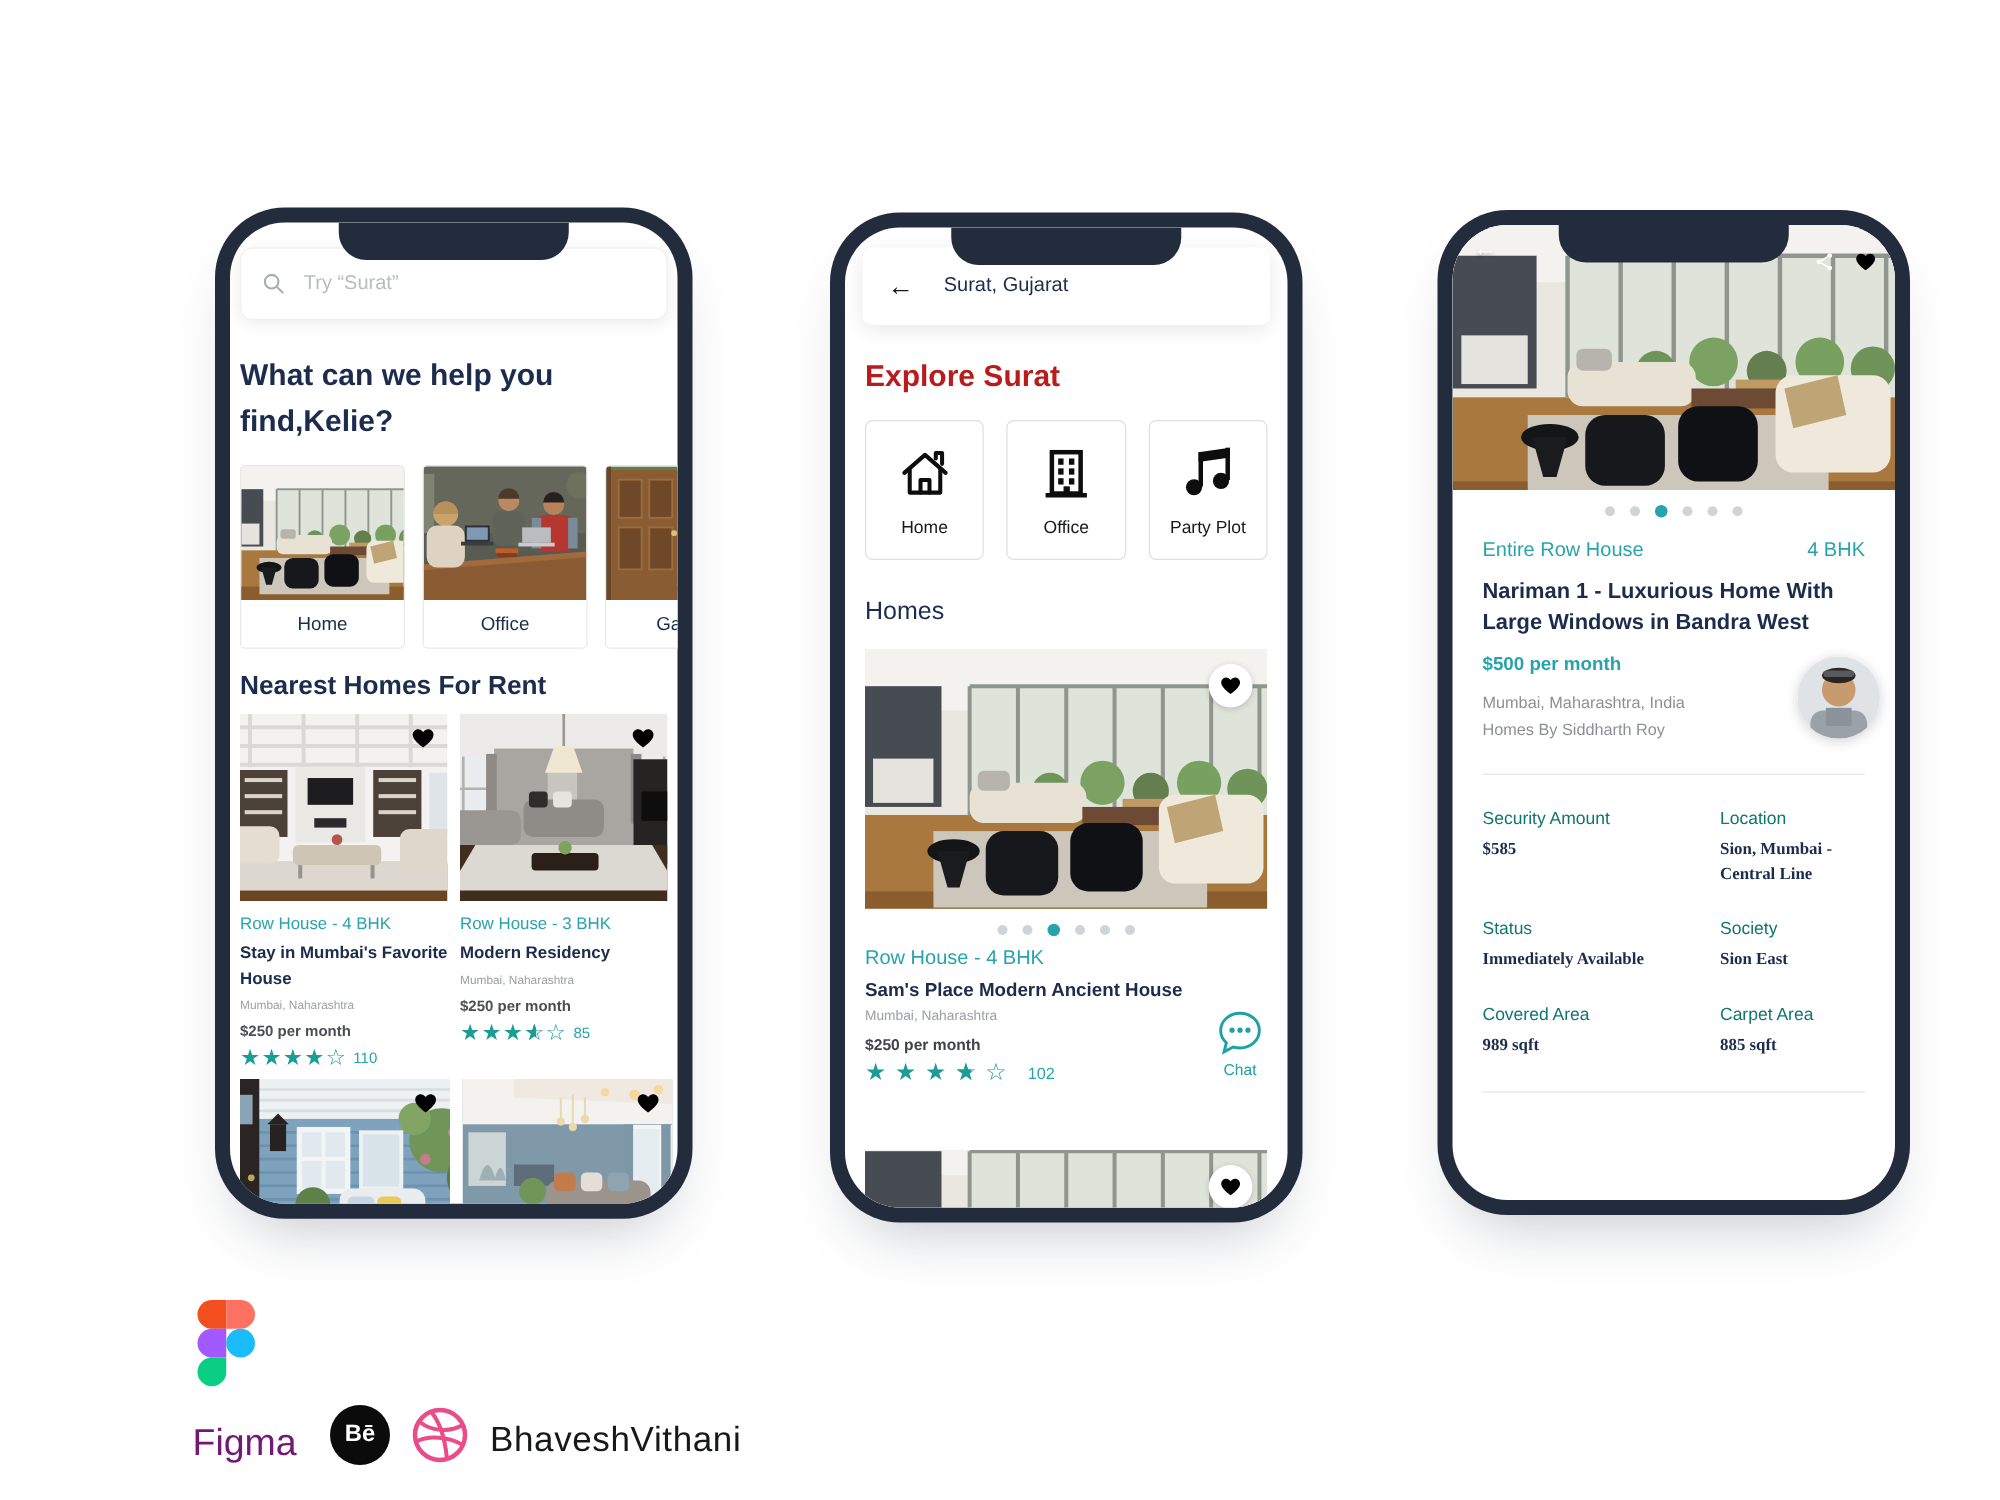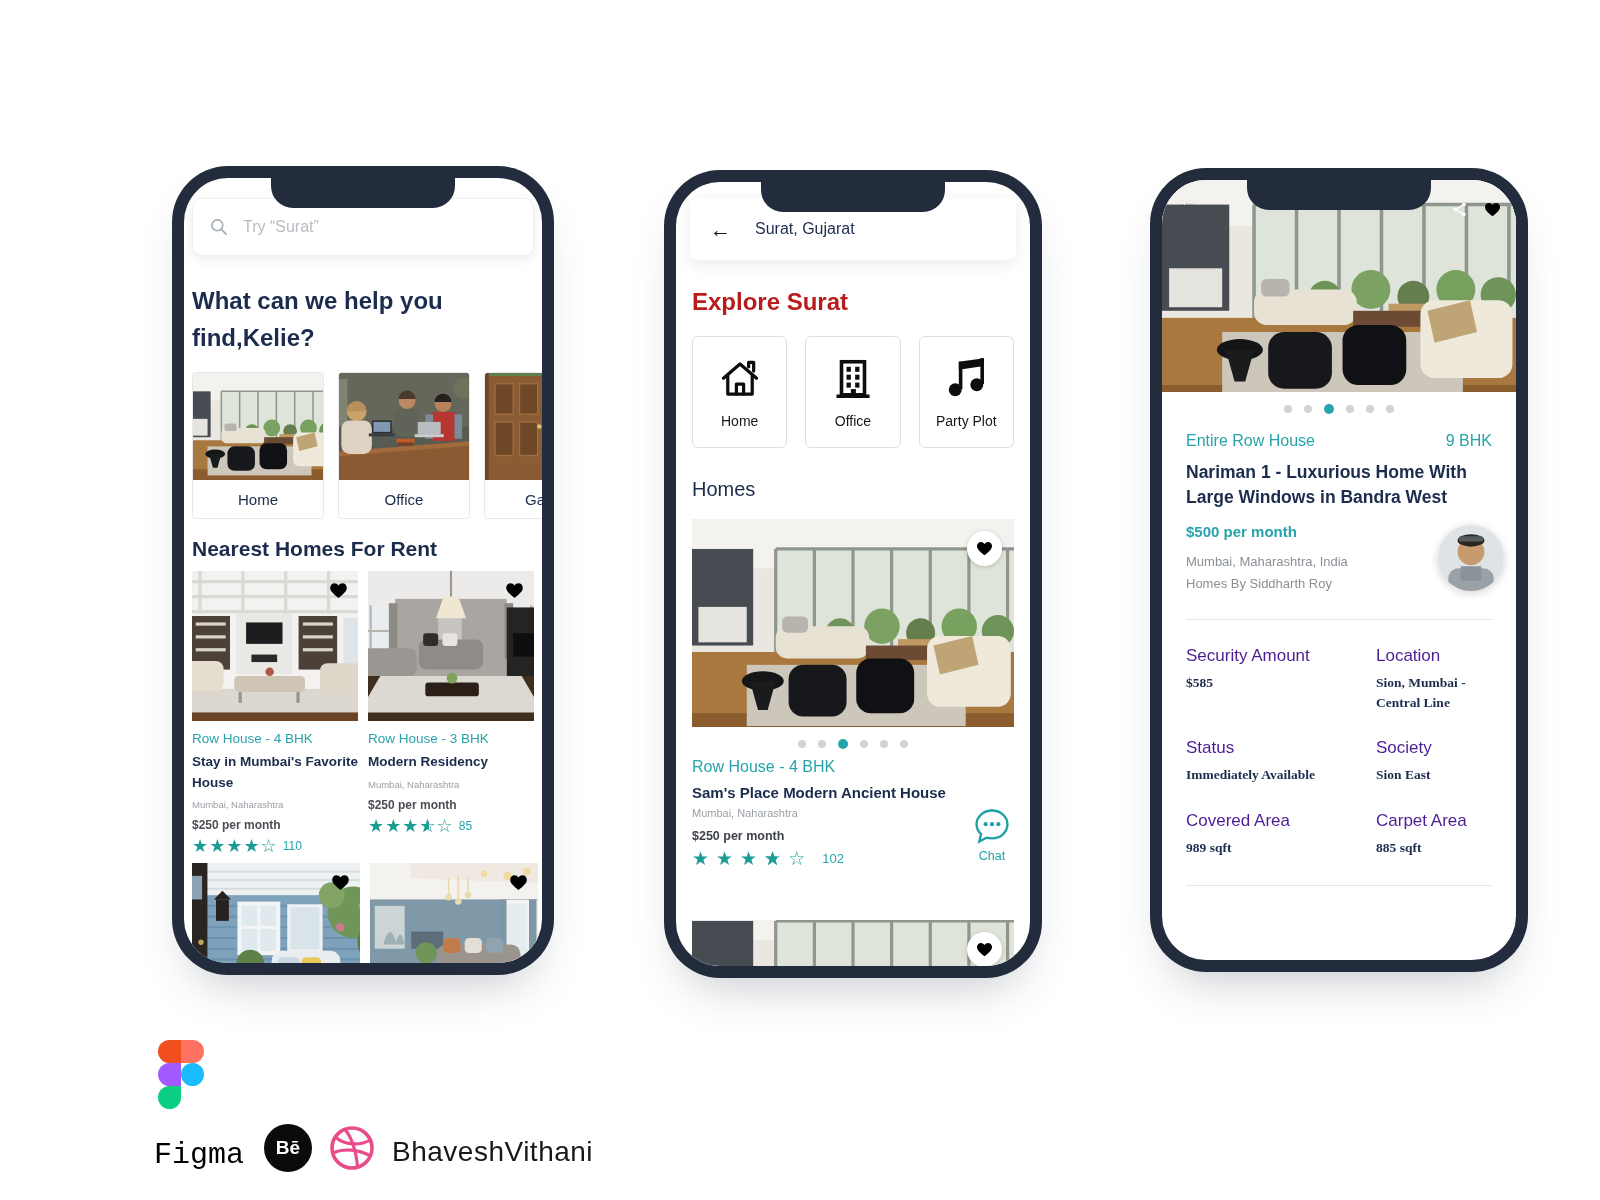--- a/index.html
+++ b/index.html
@@ -80,32 +80,32 @@
   .hero-heart{width:19px;height:19px;}
   .p3-row{margin:18px 24px 0;display:flex;justify-content:space-between;font-size:16px;color:#27a4ab;}
   .p3-title{margin:10px 24px 0;font-size:17.5px;font-weight:bold;color:#1b2c4d;line-height:1.4;}
   .p3-price{margin:14px 24px 0;font-size:15px;font-weight:bold;color:#27a4ab;}
   .p3-loc{margin:14px 24px 0;font-size:13px;color:#8b9097;}
   .p3-host{margin:7px 24px 0;font-size:13px;color:#8b9097;}
   .p3-avatar{position:absolute;right:12px;top:345px;width:66px;height:66px;border-radius:50%;overflow:hidden;
              box-shadow:0 2px 10px rgba(0,0,0,.18);}
   .p3-divider{margin:28px 24px 0;border-top:1px solid #e4e6e9;}
   .p3-grid{margin:26px 24px 0;display:grid;grid-template-columns:190px 1fr;row-gap:26px;}
-  .d-label{font-size:17px;color:#4c1d95;margin-bottom:7px;}
+  .d-label{font-size:14px;color:#0f766e;margin-bottom:7px;}
   .d-value{font-size:13.5px;font-weight:bold;color:#1b2c4d;line-height:1.45;font-family:Liberation Serif, serif;}
   
   .figma-mark{position:absolute;left:158px;top:1040px;width:46px;height:69px;}
   .fm-row{display:flex;height:23px;}
   .fm{width:23px;height:23px;}
   .fm-tl{background:#f24e1e;border-radius:11.5px 0 0 11.5px;}
   .fm-tr{background:#ff7262;border-radius:0 11.5px 11.5px 0;}
   .fm-ml{background:#a259ff;border-radius:11.5px 0 0 11.5px;}
   .fm-mr{background:#1abcfe;border-radius:50%;}
   .fm-bl{background:#0acf83;border-radius:11.5px 0 11.5px 11.5px;}
-  .figma-text{position:absolute;left:154px;top:1138px;font-size:30px;color:#000000;font-family:Liberation Mono, monospace;}
+  .figma-text{position:absolute;left:154px;top:1138px;font-size:30px;color:#701a75;}
   .behance{position:absolute;left:264px;top:1124px;width:48px;height:48px;border-radius:50%;background:#0b0b0b;
            color:#fff;display:flex;align-items:center;justify-content:center;font-size:19px;font-weight:bold;}
   .dribbble{position:absolute;left:328px;top:1124px;width:48px;height:48px;}
   .author{position:absolute;left:392px;top:1136px;font-size:28px;color:#17181a;letter-spacing:.5px;}
   .hidden-defs{position:absolute;width:0;height:0;}
 </style>
 </head>
 <body>
 
 <svg class="hidden-defs" aria-hidden="true">
@@ -591,21 +591,21 @@
         <div class="dot"></div>
         <div class="dot"></div>
         <div class="dot active"></div>
         <div class="dot"></div>
         <div class="dot"></div>
         <div class="dot"></div>
       </div>
 
       <div class="p3-row">
         <span>Entire Row House</span>
-        <span>9 BHK</span>
+        <span>4 BHK</span>
       </div>
 
       <div class="p3-title">Nariman 1 - Luxurious Home With Large Windows in Bandra West</div>
       <div class="p3-price">$500 per month</div>
       <div class="p3-loc">Mumbai, Maharashtra, India</div>
       <div class="p3-host">Homes By Siddharth Roy</div>
 
       <div class="p3-avatar">
         <svg class="photo" viewBox="0 0 64 64" preserveAspectRatio="xMidYMid slice">
             <use href="#im-avatar"></use>

